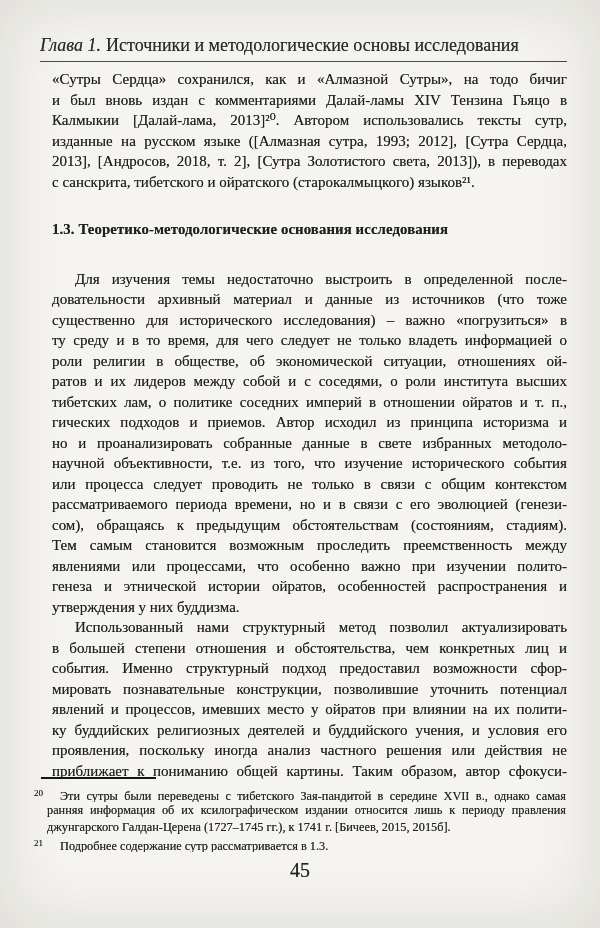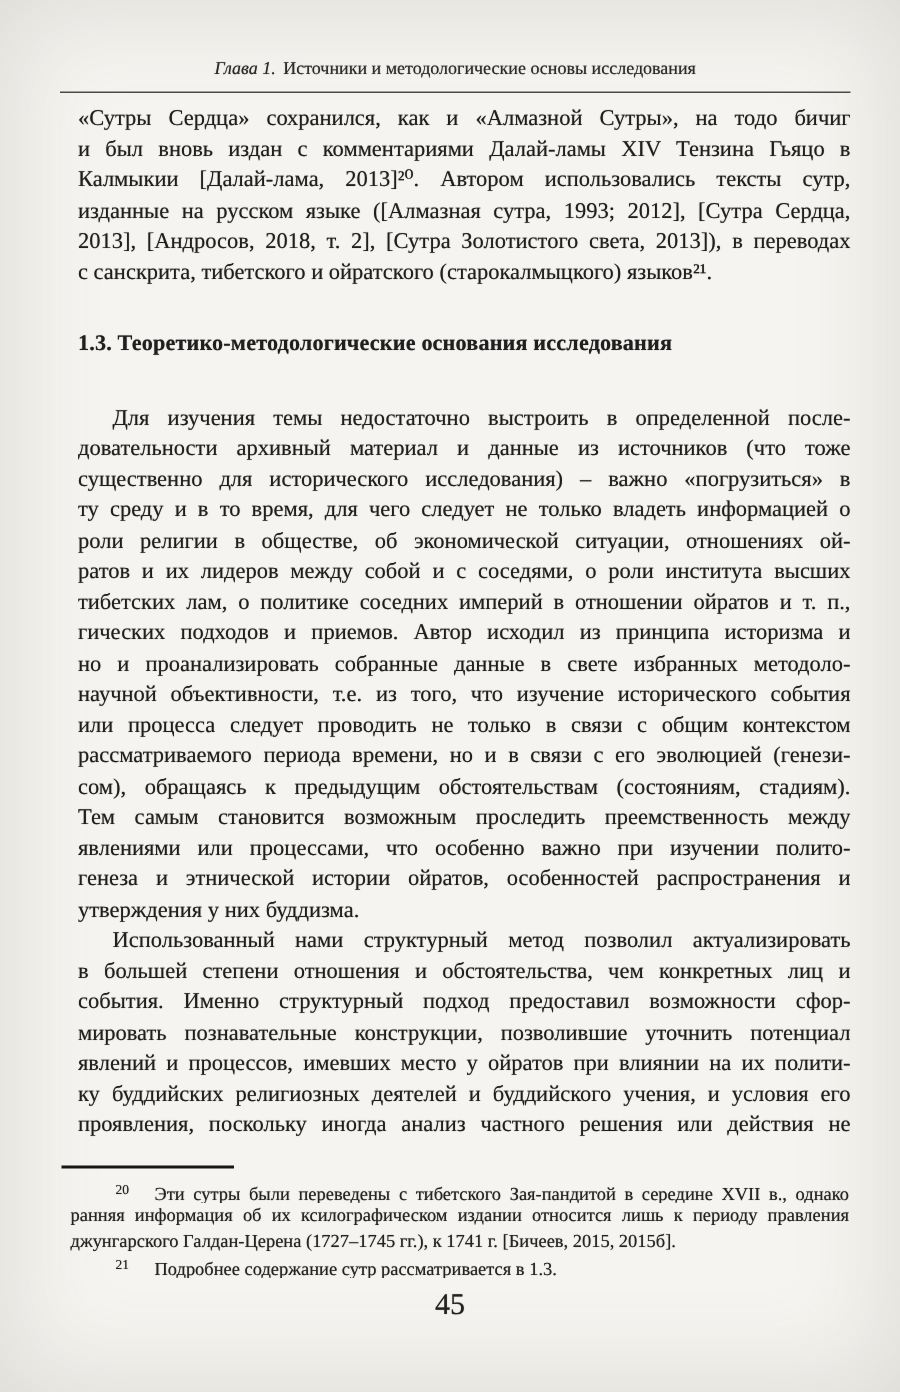--- a/index.html
+++ b/index.html
@@ -12,22 +12,21 @@
     position: relative;
     width: 600px; height: 928px;
     background: #f5f4f0;
     color: #1f1f1f;
     overflow: hidden;
     box-shadow: inset 0 0 70px rgba(115, 110, 98, 0.20);
     text-shadow: 0 0 0.6px rgba(35,35,35,0.65);
   }
   .running-header {
     position: absolute; top: 38px; left: 40px; right: 33px;
-    text-align: center;
-    font-size: 12px; line-height: 15px;
+    font-size: 18px; line-height: 15px;
     color: #2b2b2b;
     white-space: nowrap;
   }
   .running-header .chap { font-style: italic; margin-right: 5px; }
   .header-rule {
     position: absolute; top: 61px; left: 40px; right: 33px;
     border-top: 1.5px solid #4a4a48;
   }
   .body-block {
     position: absolute; top: 69px; left: 52px; right: 33px;
@@ -66,21 +65,20 @@
     overflow: hidden;
   }
   .fline.last { text-align-last: left; }
   .fline.cont { padding-left: 13px; }
   .fn-marker {
     display: inline-block;
     width: 26px;
     font-size: 9px;
     vertical-align: 4px;
     text-align: left;
-    margin-left: 43px;
   }
   .page-number {
     position: absolute; top: 859px; left: 0; right: 0;
     text-align: center;
     font-size: 20px;
     color: #222;
   }
 </style>
 </head>
 <body>
@@ -123,20 +121,21 @@
         <div class="line last">утверждения у них буддизма.</div>
       </div>
       <div class="para">
         <div class="line first-indent">Использованный нами структурный метод позволил актуализировать</div>
         <div class="line">в большей степени отношения и обстоятельства, чем конкретных лиц и</div>
         <div class="line">события. Именно структурный подход предоставил возможности сфор-</div>
         <div class="line">мировать познавательные конструкции, позволившие уточнить потенциал</div>
         <div class="line">явлений и процессов, имевших место у ойратов при влиянии на их полити-</div>
         <div class="line">ку буддийских религиозных деятелей и буддийского учения, и условия его</div>
         <div class="line">проявления, поскольку иногда анализ частного решения или действия не</div>
+        <div class="line">приближает к пониманию общей картины. Таким образом, автор сфокуси-</div>
       </div>
     </div>
 
   <div class="footnote-sep"></div>
 
   <div class="footnotes" id="footnotes-container">
       <div class="footnote">
         <div class="fline"><span class="fn-marker">20</span><span>Эти сутры были переведены с тибетского Зая-пандитой в середине XVII в., однако самая</span></div>
         <div class="fline cont">ранняя информация об их ксилографическом издании относится лишь к периоду правления</div>
         <div class="fline cont last">джунгарского Галдан-Церена (1727–1745 гг.), к 1741 г. [Бичеев, 2015, 2015б].</div>

